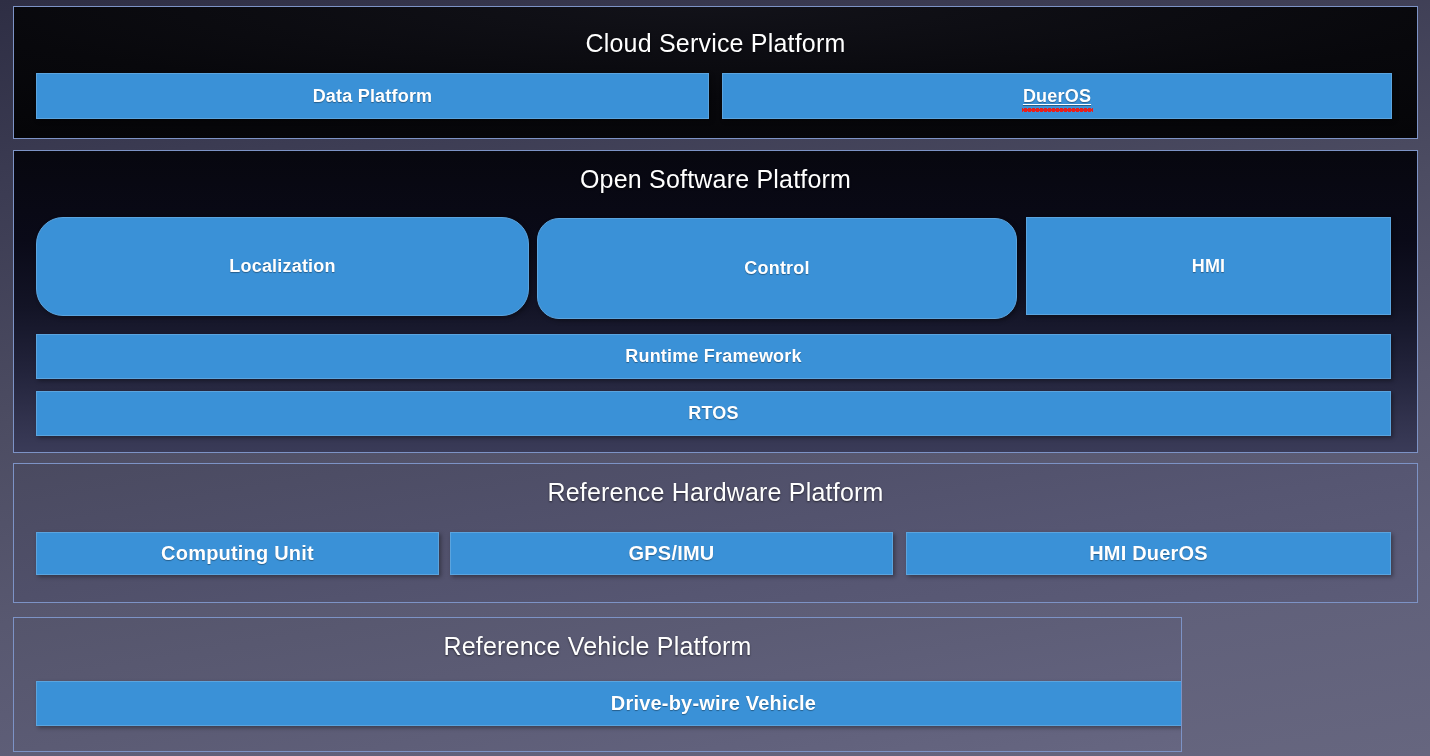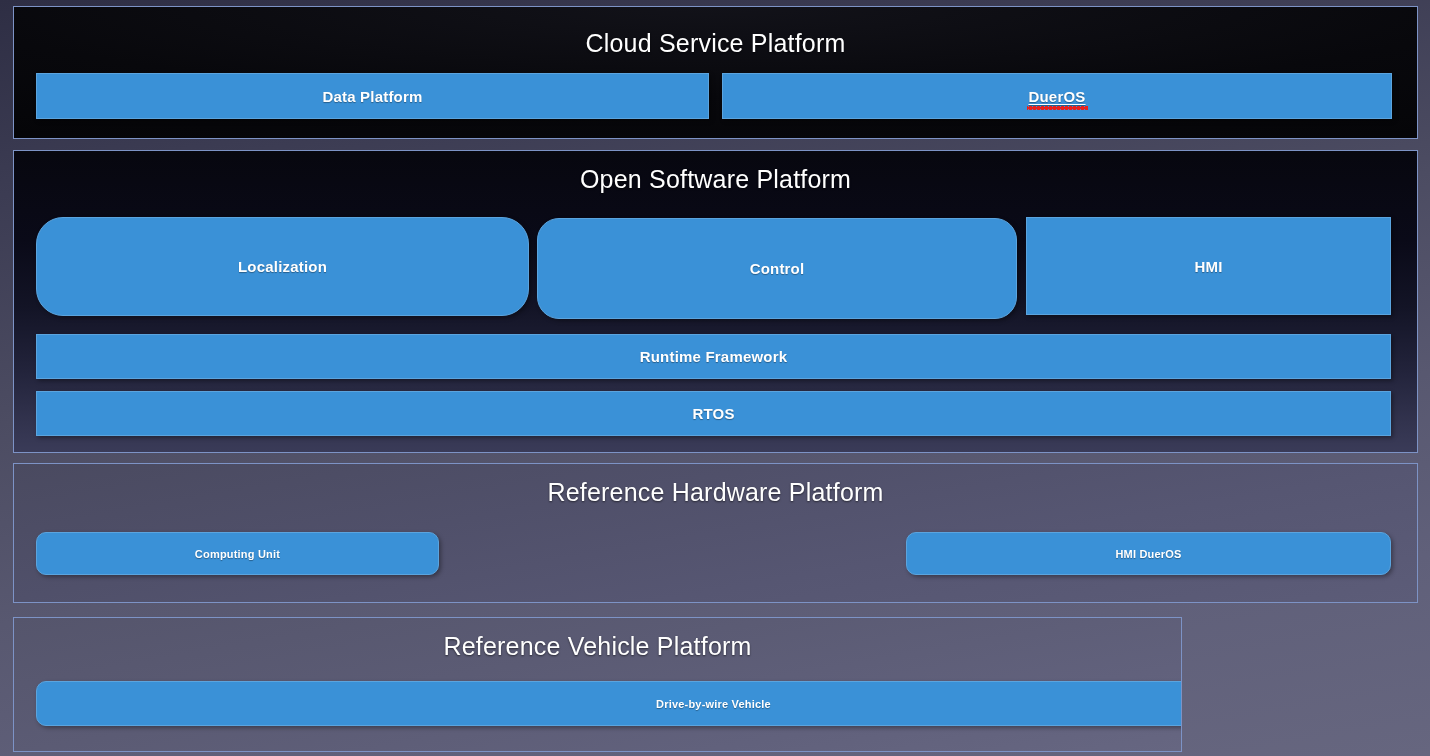--- a/index.html
+++ b/index.html
@@ -45,26 +45,26 @@
   
   .box {
     position:absolute;
     background:#3a91d7;
     border:1px solid #5ba4de;
     display:flex;
     align-items:center;
     justify-content:center;
     color:#ffffff;
     font-weight:bold;
-    font-size:15px;
+    font-size:18px;
     letter-spacing:0.2px;
     text-shadow:0 1px 1px rgba(0,0,0,0.35);
     box-shadow:2px 2px 4px rgba(0,0,0,0.35);
   }
-  .box.small-label { font-size:11px;border-radius:10px; }
+  .box.small-label { font-size:20px; }
 
   
   .misspelled {
     text-decoration:underline;
     text-decoration-color:#ffffff;
     text-underline-offset:2px;
     position:relative;
     display:inline-block;
   }
   .misspelled::after {
@@ -183,20 +183,23 @@
 </div>
 
 <div class="panel" id="panel-hardware">
 
   <div class="panel-title">Reference Hardware Platform</div>
 
   <div class="box small-label" id="box-computing-unit">
     <span>Computing Unit</span>
   </div>
 
+  <div class="box small-label" id="box-gps-imu">
+    <span>GPS/IMU</span>
+  </div>
 
   <div class="box small-label" id="box-hmi-device">
     <span>HMI DuerOS</span>
   </div>
 </div>
 
 <div class="panel" id="panel-vehicle">
 
   <div class="panel-title">Reference Vehicle Platform</div>
 

